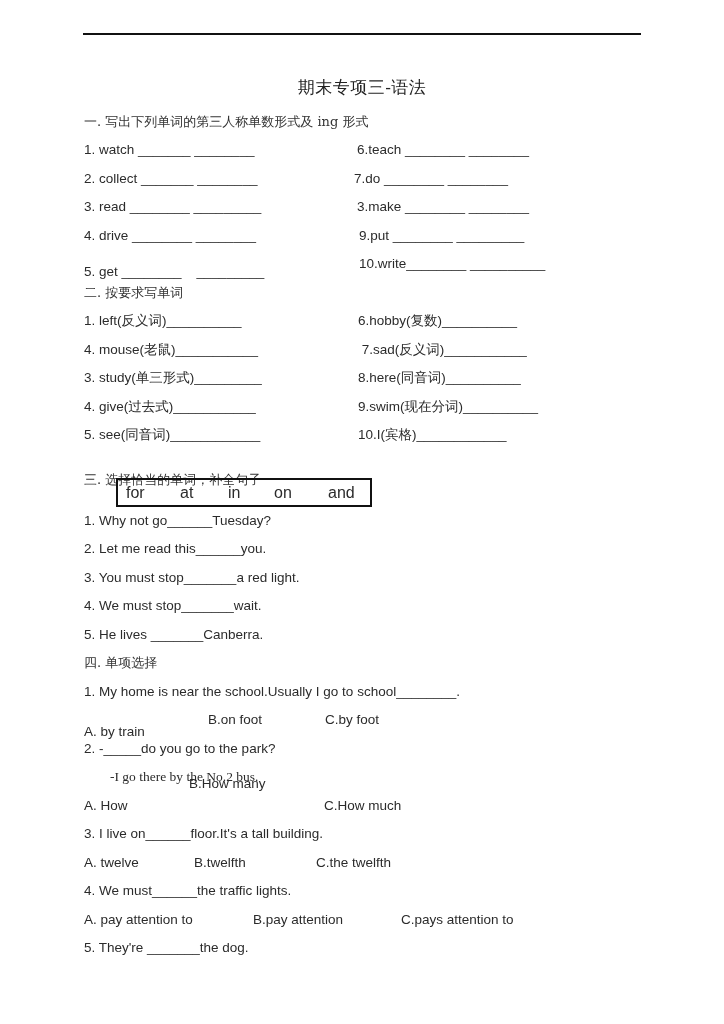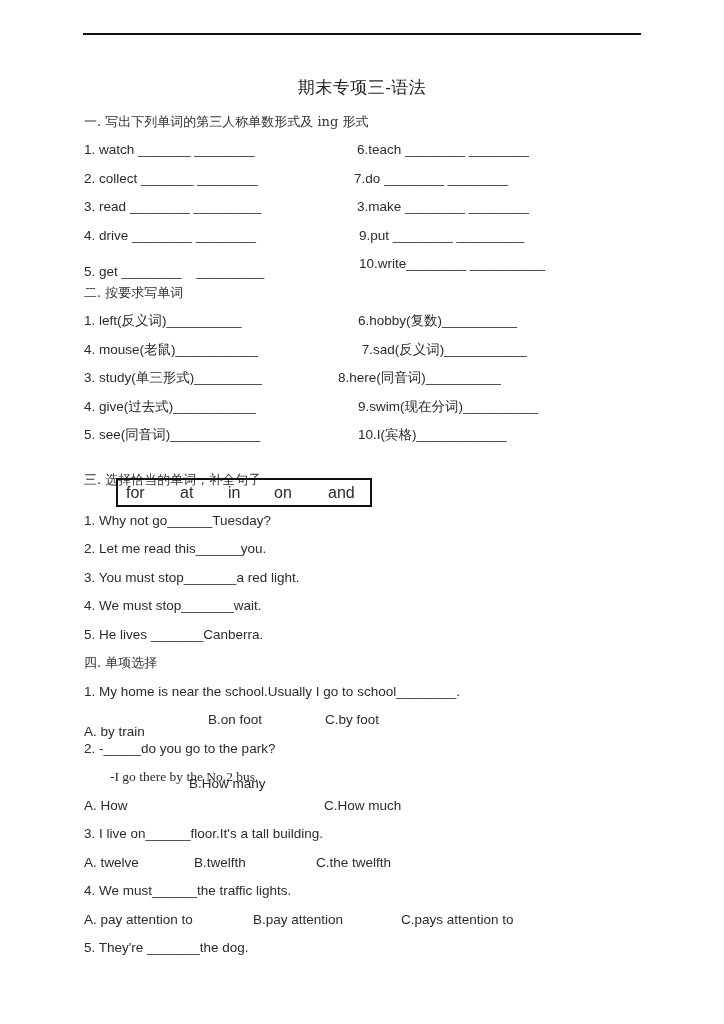--- a/index.html
+++ b/index.html
@@ -87,21 +87,21 @@
 <div class="line heading col-left" style="top:284px;">二. 按要求写单词</div>
 
 <div class="line col-left" style="top:312px;">1. left(反义词)__________</div>
 <div class="line col-left" style="top:341px;">4. mouse(老鼠)___________</div>
 <div class="line col-left" style="top:369px;">3. study(单三形式)_________</div>
 <div class="line col-left" style="top:398px;">4. give(过去式)___________</div>
 <div class="line col-left" style="top:426px;">5. see(同音词)____________</div>
 
 <div class="line" style="left:358px; top:312px;">6.hobby(复数)__________</div>
 <div class="line" style="left:358px; top:341px;"> 7.sad(反义词)___________</div>
-<div class="line" style="left:338px; top:369px;text-align:right;">8.here(同音词)__________</div>
+<div class="line" style="left:358px; top:369px;text-align:right;">8.here(同音词)__________</div>
 <div class="line" style="left:358px; top:398px;">9.swim(现在分词)__________</div>
 <div class="line" style="left:358px; top:426px;">10.I(宾格)____________</div>
 
 <div class="line heading col-left" style="top:455px;margin-top:16px;">三. 选择恰当的单词，补全句子</div>
 
 <div class="word-box">
   <span style="left:8px;">for</span>
   <span style="left:62px;">at</span>
   <span style="left:110px;">in</span>
   <span style="left:156px;">on</span>

